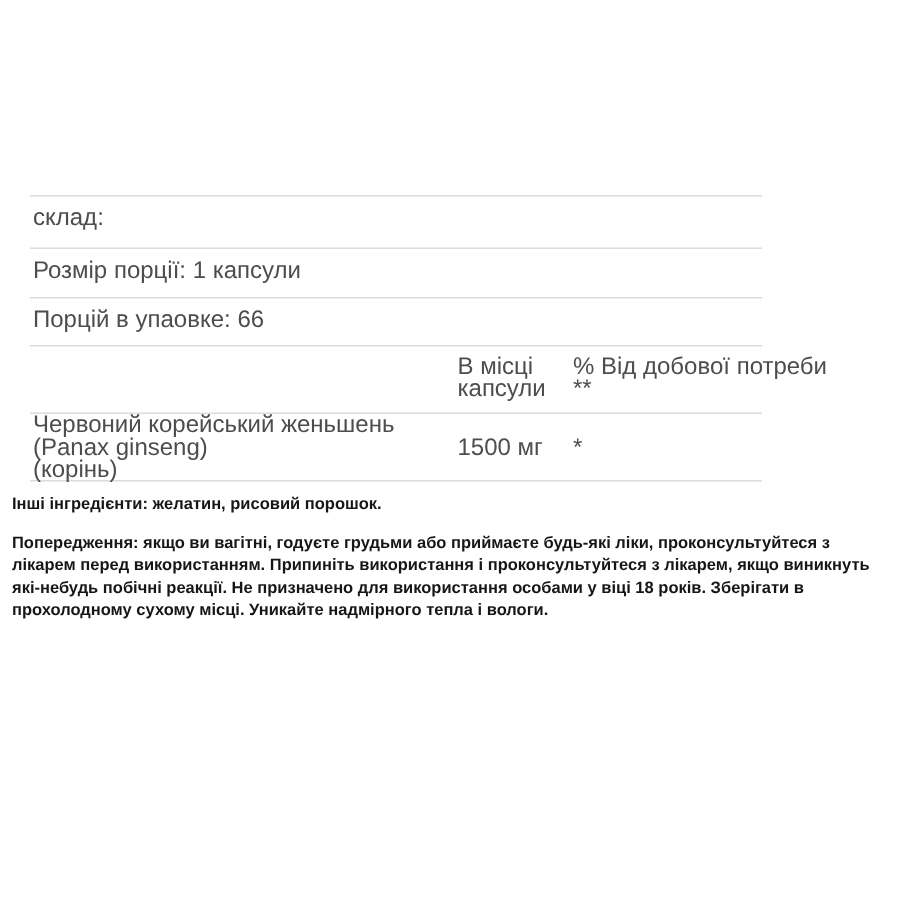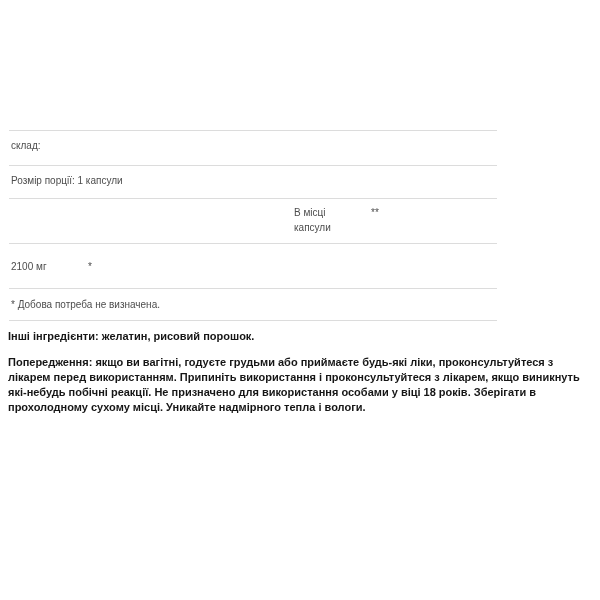--- a/index.html
+++ b/index.html
@@ -11,23 +11,23 @@
     overflow: hidden;
   }
   .page {
     width: 600px;
     height: 600px;
     padding-top: 130px;
   }
 
   
   .facts {
-    margin-left: 9px;
+    margin-left: 20px;
     width: 488px;
-    font-size: 10px;
+    font-size: 16px;
     line-height: 15px;
     color: #4d4d4d;
     border-bottom: 1px solid #dcdcdc;
   }
   .row {
     border-top: 1px solid #dcdcdc;
     padding-left: 2px;
   }
   .row.simple { height: 35px; padding-top: 7px; }
   .row.simple.r2 { height: 33px; }
@@ -64,40 +64,45 @@
   <section class="facts">
 
     <div class="row simple r1">
       <span>склад:</span>
     </div>
 
     <div class="row simple r2">
       <span>Розмір порції: 1 капсули</span>
     </div>
 
+    <div class="row simple r3">
+      <span>Порцій в упаовке: 66</span>
+    </div>
 
     <div class="row cols header">
       <div class="c1"></div>
       <div class="c2">
           <div>В місці</div>
           <div>капсули</div>
         </div>
       <div class="c3">
+          <div>% Від добової потреби</div>
           <div>**</div>
         </div>
     </div>
 
     <div class="row cols datarow">
-      <div class="c2">2100 мг</div>
+      <div class="c1">
+          <div>Червоний корейський женьшень (Panax ginseng)</div>
+          <div>(корінь)</div>
+        </div>
+      <div class="c2">1500 мг</div>
       <div class="c3">*</div>
     </div>
 
-    <div class="row simple footnote">
-      <span>* Добова потреба не визначена.</span>
-    </div>
 
   </section>
 
   <section class="notes">
     <p class="other">Інші інгредієнти: желатин, рисовий порошок.</p>
     <p class="warn">Попередження: якщо ви вагітні, годуєте грудьми або приймаєте будь-які ліки, проконсультуйтеся з лікарем перед використанням. Припиніть використання і проконсультуйтеся з лікарем, якщо виникнуть які-небудь побічні реакції. Не призначено для використання особами у віці 18 років. Зберігати в прохолодному сухому місці. Уникайте надмірного тепла і вологи.</p>
   </section>
 
 </div>
 

